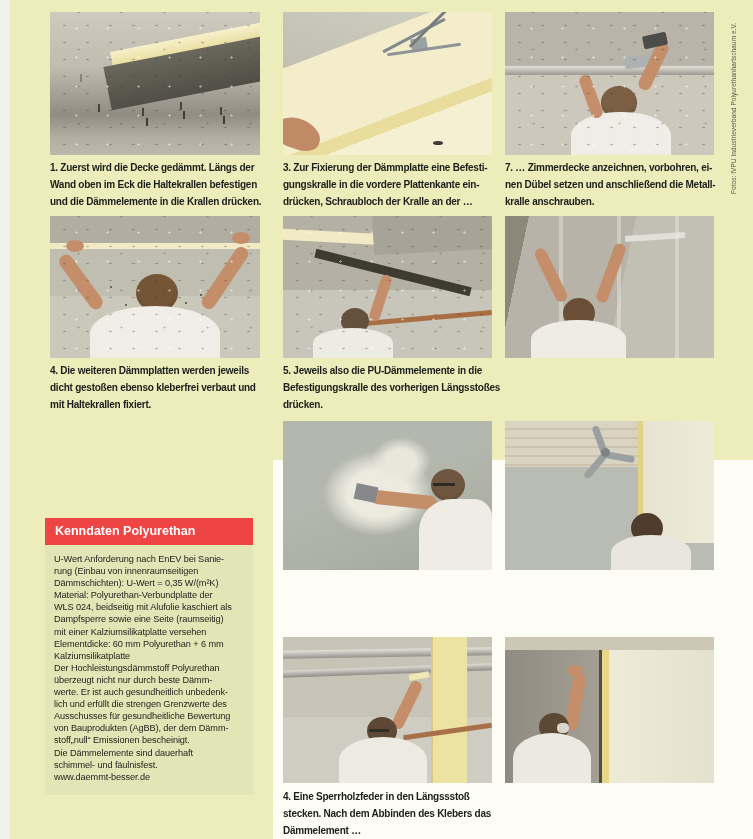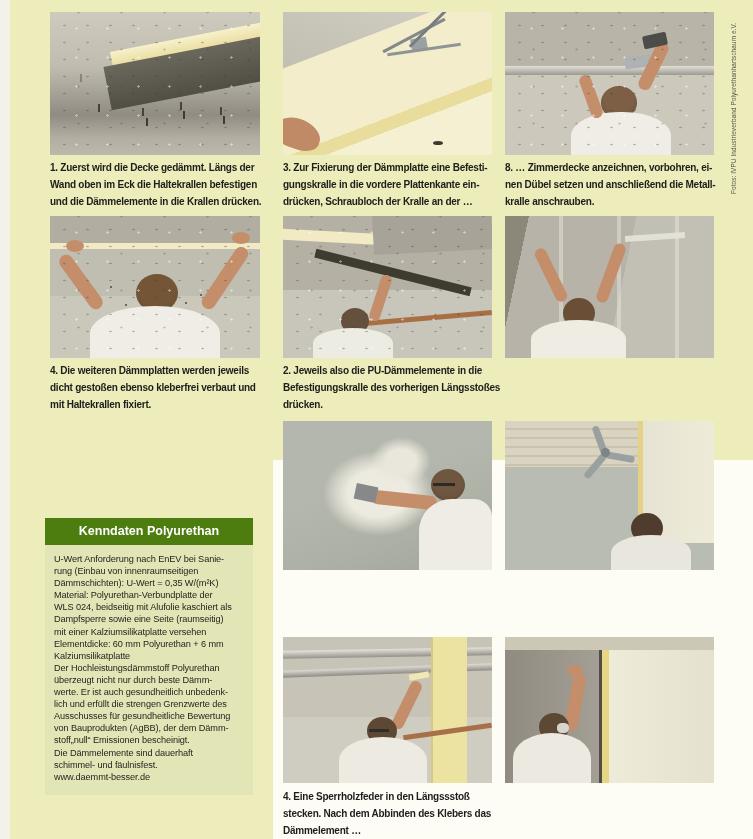--- a/index.html
+++ b/index.html
@@ -17,21 +17,21 @@
     background-image:radial-gradient(rgba(60,55,45,.30) 1px,transparent 1.5px),
       radial-gradient(rgba(255,255,255,.45) 1px,transparent 1.4px),
       radial-gradient(rgba(60,55,45,.22) 1px,transparent 1.5px);
     background-size:23px 17px,31px 29px,43px 37px;
     background-position:3px 5px,11px 2px,7px 19px;}
 
   .cap{position:absolute;font-weight:700;font-size:10px;line-height:16.8px;
     letter-spacing:-0.25px;color:#1d1d1b;white-space:pre-line;}
 
   .kbox{position:absolute;left:45px;top:518px;width:208px;}
-  .kbox-h{background:#4d7c0f;color:#ffffff;font-weight:700;font-size:12.5px;padding:6px 10px 7px;text-align:center;}
+  .kbox-h{background:#ef4444;color:#ffffff;font-weight:700;font-size:12.5px;padding:6px 10px 7px;}
   .kbox-b{background:#e2e5b6;padding:8px 9px 12px;font-size:9.2px;line-height:12.1px;
     letter-spacing:-0.1px;color:#26251f;white-space:pre-line;}
 
   .credit{position:absolute;top:6px;right:16px;height:188px;writing-mode:vertical-rl;
     transform:rotate(180deg);font-size:6.4px;color:#55544c;letter-spacing:.1px;}
 
   
   #p1{background:linear-gradient(180deg,#cfcabe 0%,#c1bcb0 38%,#a19d92 60%,#908c82 72%,#b2aea2 88%,#bcb8ac 100%);}
   #p1 .e1{left:60px;top:24px;width:165px;height:16px;transform:rotate(-11deg);background:linear-gradient(180deg,#f7f1cd,#e9dc9c);}
   #p1 .e2{left:56px;top:38px;width:175px;height:44px;transform:rotate(-11deg);background:linear-gradient(180deg,#6a675c,#514e45);}
@@ -156,21 +156,21 @@
     <i class="e6"></i>
     <i class="e7 skin"></i>
   </div>
 
   <div class="cap" style="left:50px;top:160px;width:226px">1. Zuerst wird die Decke gedämmt. Längs der
 Wand oben im Eck die Haltekrallen befestigen
 und die Dämmelemente in die Krallen drücken.</div>
   <div class="cap" style="left:283px;top:160px;width:226px">3. Zur Fixierung der Dämmplatte eine Befesti-
 gungskralle in die vordere Plattenkante ein-
 drücken, Schraubloch der Kralle an der …</div>
-  <div class="cap" style="left:505px;top:160px;width:218px">8. … Zimmerdecke anzeichnen, vorbohren, ei-
+  <div class="cap" style="left:505px;top:160px;width:218px">7. … Zimmerdecke anzeichnen, vorbohren, ei-
 nen Dübel setzen und anschließend die Metall-
 kralle anschrauben.</div>
 
   <div class="ph spk" id="p4" style="left:50px;top:216px;width:210px;height:142px">
     <i class="e1"></i>
     <i class="e2"></i>
     <i class="e3"></i>
     <i class="e4 skin"></i>
     <i class="e5 skin"></i>
     <i class="e6 skin"></i>
@@ -190,21 +190,21 @@
     <i class="e2 skin"></i>
     <i class="e3 skin"></i>
     <i class="e4"></i>
     <i class="e5"></i>
     <i class="e6"></i>
   </div>
 
   <div class="cap" style="left:50px;top:363px;width:226px">4. Die weiteren Dämmplatten werden jeweils
 dicht gestoßen ebenso kleberfrei verbaut und
 mit Haltekrallen fixiert.</div>
-  <div class="cap" style="left:283px;top:363px;width:226px">2. Jeweils also die PU-Dämmelemente in die
+  <div class="cap" style="left:283px;top:363px;width:226px">5. Jeweils also die PU-Dämmelemente in die
 Befestigungskralle des vorherigen Längsstoßes
 drücken.</div>
 
   <div class="kbox">
     <div class="kbox-h">Kenndaten Polyurethan</div>
     <div class="kbox-b">U-Wert Anforderung nach EnEV bei Sanie-
 rung (Einbau von innenraumseitigen
 Dämmschichten): U-Wert = 0,35 W/(m²K)
 Material: Polyurethan-Verbundplatte der
 WLS 024, beidseitig mit Alufolie kaschiert als

